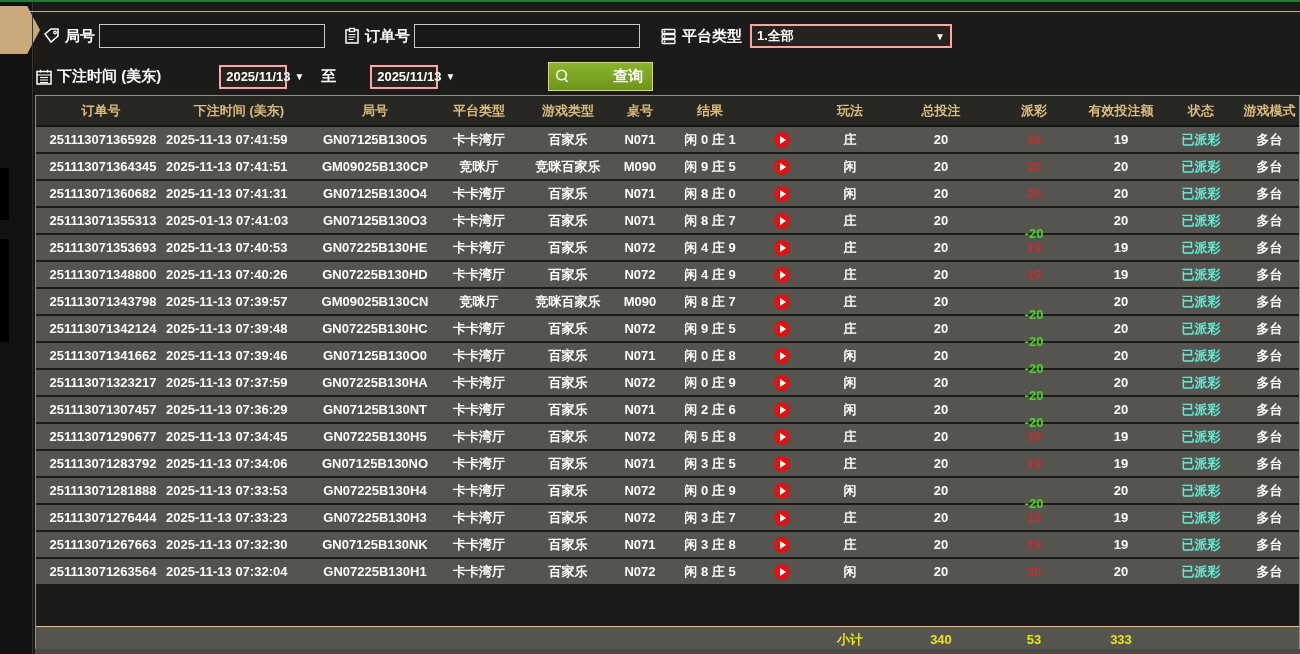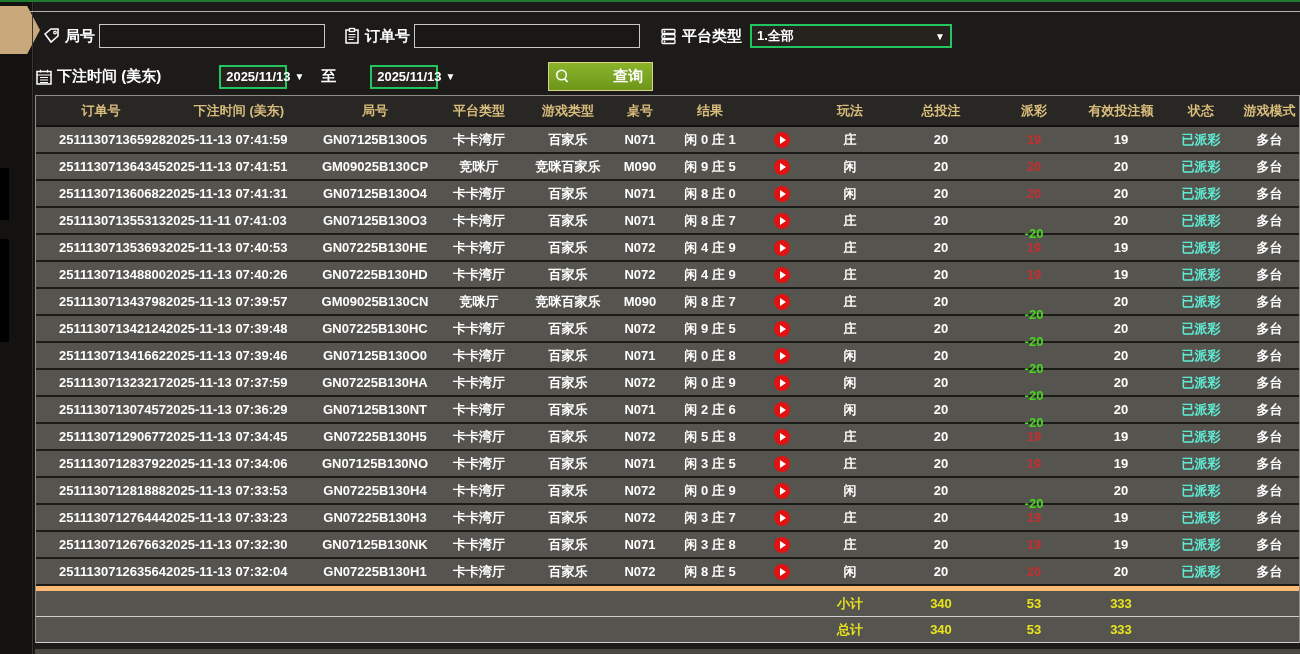--- a/index.html
+++ b/index.html
@@ -13,43 +13,43 @@
   .black-block{position:absolute;left:0;width:9px;height:52px;background:#000;}
   .top-line{position:absolute;left:30px;top:9px;width:1270px;height:1px;background:#b5b1a9;}
   
   .filters{position:absolute;left:35px;top:10px;width:1265px;height:82px;}
   .f-label{color:#fff;font-weight:bold;font-size:15px;}
   .f-row1{position:absolute;top:12px;left:8px;display:flex;align-items:center;}
   .f-row2{position:absolute;top:50px;left:0px;display:flex;align-items:center;}
   .ficon{width:18px;height:18px;margin-right:4px;flex:none;}
   .tinput{width:216px;height:22px;background:#191817;border:1px solid #c9c9c9;color:#fff;
           font-size:13px;padding:0 4px;margin-left:4px;}
-  .selbox{height:24px;background:#26231f;border:2px solid #22c55e;color:#fff;font-weight:bold;
+  .selbox{height:24px;background:#26231f;border:2px solid #fca5a5;color:#fff;font-weight:bold;
           font-size:13px;display:flex;align-items:center;justify-content:space-between;
           padding:0 5px;cursor:pointer;box-sizing:border-box;}
   .datebox{width:68px;}
   .platbox{width:202px;margin-left:8px;}
   .caret{font-size:10px;color:#fff;margin-left:4px;}
   .btn-search{height:27px;background:linear-gradient(#8ab42a,#6d961b);border:1px solid #d9d08a;
           color:#fff;font-weight:bold;font-size:15px;display:flex;align-items:center;
           padding:0 9px 0 5px;cursor:pointer;gap:40px;}
   .btn-search svg{margin-right:2px;}
   
   .tbl{position:absolute;left:35px;top:93px;width:1265px;border-left:1px solid #8f8d88;
        border-right:1px solid #8f8d88;border-top:1px solid #8f8d88;box-sizing:border-box;}
   .hrow{height:29px;background:#292724;border-bottom:2px solid #121110;display:flex;
         align-items:center;color:#d9bd7c;font-weight:bold;font-size:13px;}
   .drow{height:25px;background:#56544e;border-bottom:2px solid #1c1b19;display:flex;
         align-items:center;color:#fff;font-size:13px;font-weight:600;}
   .trow{height:25px;background:#56544e;display:flex;align-items:center;
         color:#e8e41c;font-size:13px;font-weight:bold;}
-  .trow.sub{border-bottom:1px solid #cfcfcf;border-top:5px solid #fdba74;}
+  .trow.sub{border-bottom:1px solid #cfcfcf;border-top:1px solid #fdba74;margin-top:40px;}
   .trow.tot{border-bottom:1px solid #cfcfcf;}
   .cell{text-align:center;box-sizing:border-box;flex:none;overflow:hidden;white-space:nowrap;}
-  .c0{width:130px;text-align:right;padding-left:4px;}
+  .c0{width:130px;text-align:center;padding-left:4px;}
   .c1{width:146px;text-align:left;}
   .c2{width:126px;text-align:center;}
   .c3{width:82px;}.c4{width:96px;}.c5{width:48px;}.c6{width:92px;}.c7{width:52px;}
   .c8{width:84px;}.c9{width:98px;}.c10{width:88px;}.c11{width:86px;}.c12{width:74px;}
   .c13{width:63px;}
   .hrow .c0,.hrow .c1,.hrow .c2{text-align:center;padding-left:0;}
   .win{color:#c43030;}
   .loss{color:#46d81e;margin-top:26px;}
   .status{color:#5eead4;font-weight:bold;}
   .playbtn{display:inline-flex;width:16px;height:16px;border-radius:50%;background:#e01212;
@@ -194,21 +194,21 @@
     <div class="cell c8">闲</div>
     <div class="cell c9">20</div>
     <div class="cell c10 win">20</div>
     <div class="cell c11">20</div>
     <div class="cell c12 status">已派彩</div>
     <div class="cell c13">多台</div>
   </div>
 
   <div class="drow">
     <div class="cell c0">251113071355313</div>
-    <div class="cell c1">2025-11-11 07:41:03</div>
+    <div class="cell c1">2025-01-13 07:41:03</div>
     <div class="cell c2">GN07125B130O3</div>
     <div class="cell c3">卡卡湾厅</div>
     <div class="cell c4">百家乐</div>
     <div class="cell c5">N071</div>
     <div class="cell c6">闲 8 庄 7</div>
     <div class="cell c7"><span class="playbtn"></span></div>
     <div class="cell c8">庄</div>
     <div class="cell c9">20</div>
     <div class="cell c10 loss">-20</div>
     <div class="cell c11">20</div>

